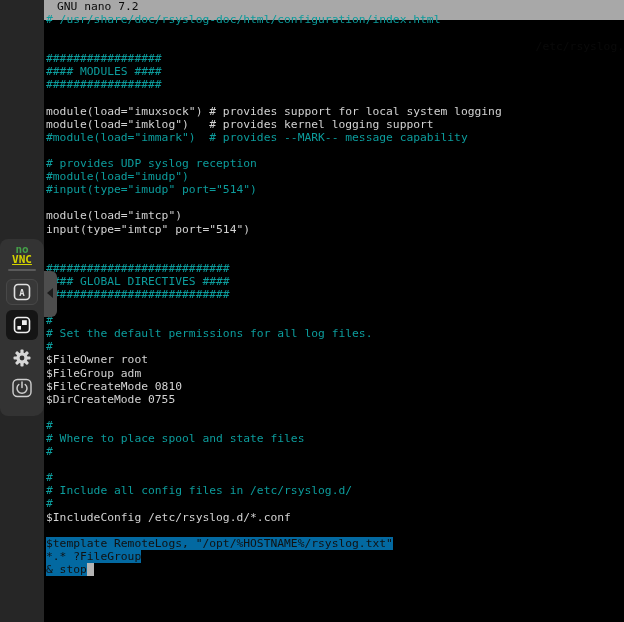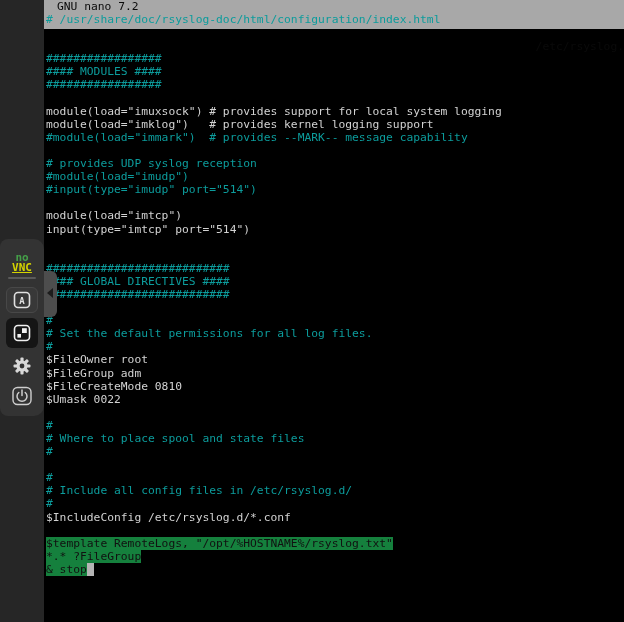--- a/index.html
+++ b/index.html
@@ -7,47 +7,47 @@
     width:624px;height:622px;position:relative;overflow:hidden;
     background:#262626;
     font-family:"DejaVu Sans Mono",monospace;
   }
   
   .terminal{
     position:absolute;left:44px;top:0;right:0;bottom:0;
     background:#000000;
   }
   .titlebar{
-    position:absolute;left:0;top:0;right:0;height:29px;
+    position:absolute;left:0;top:0;right:0;height:20px;
     background:#a8a8a8;color:#0a0a0a;
     font-size:11.3px;line-height:13px;white-space:pre;
   }
   .titlebar .app{position:absolute;left:13px;top:0;}
   .titlebar .file{position:absolute;right:0;top:0;margin-top:40px;}
   .lines{
     position:absolute;left:0;top:13px;right:0;
   }
   .line{
     height:13.1px;line-height:13.1px;font-size:11.3px;
     white-space:pre;padding-left:2px;color:#d2d2d2;
   }
   .line.comment{color:#0c9c9c;}
-  .line.sel .line-text{background:#15803d;color:#111111;}
+  .line.sel .line-text{background:#0369a1;color:#111111;}
   .cursor{
     display:inline-block;width:6.8px;height:13.1px;
     background:#b4b4b4;vertical-align:top;
   }
   
   .vnc-panel{
     position:absolute;left:0;top:239px;width:44px;height:177px;
     background:#333333;border-radius:8px 10px 10px 8px;
     display:flex;flex-direction:column;align-items:center;
   }
   .vnc-logo{
-    margin-top:14px;text-align:center;font-weight:bold;
+    margin-top:6px;text-align:center;font-weight:bold;
     font-size:11px;line-height:9.5px;letter-spacing:0px;
   }
   .vnc-logo .logo-no{color:#45a049;display:block;}
   .vnc-logo .logo-vnc{color:#d4d400;display:block;text-decoration:underline;}
   .vnc-divider{
     width:28px;height:2px;background:#5a5a5a;margin:5px 0 6px 0;border-radius:1px;
   }
   .vnc-btn{
     width:32px;height:26px;margin:2px 0;border:0;background:transparent;
     display:flex;align-items:center;justify-content:center;
@@ -97,21 +97,21 @@
       <div class="line comment"><span class="line-text">###########################</span></div>
       <div class="line comment"><span class="line-text">#### GLOBAL DIRECTIVES ####</span></div>
       <div class="line comment"><span class="line-text">###########################</span></div>
       <div class="line code"><span class="line-text"></span></div>
       <div class="line comment"><span class="line-text">#</span></div>
       <div class="line comment"><span class="line-text"># Set the default permissions for all log files.</span></div>
       <div class="line comment"><span class="line-text">#</span></div>
       <div class="line code"><span class="line-text">$FileOwner root</span></div>
       <div class="line code"><span class="line-text">$FileGroup adm</span></div>
       <div class="line code"><span class="line-text">$FileCreateMode 0810</span></div>
-      <div class="line code"><span class="line-text">$Umask 0022</span></div>
+      <div class="line code"><span class="line-text">$DirCreateMode 0755</span></div>
       <div class="line code"><span class="line-text"></span></div>
       <div class="line comment"><span class="line-text">#</span></div>
       <div class="line comment"><span class="line-text"># Where to place spool and state files</span></div>
       <div class="line comment"><span class="line-text">#</span></div>
       <div class="line code"><span class="line-text"></span></div>
       <div class="line comment"><span class="line-text">#</span></div>
       <div class="line comment"><span class="line-text"># Include all config files in /etc/rsyslog.d/</span></div>
       <div class="line comment"><span class="line-text">#</span></div>
       <div class="line code"><span class="line-text">$IncludeConfig /etc/rsyslog.d/*.conf</span></div>
       <div class="line code"><span class="line-text"></span></div>

